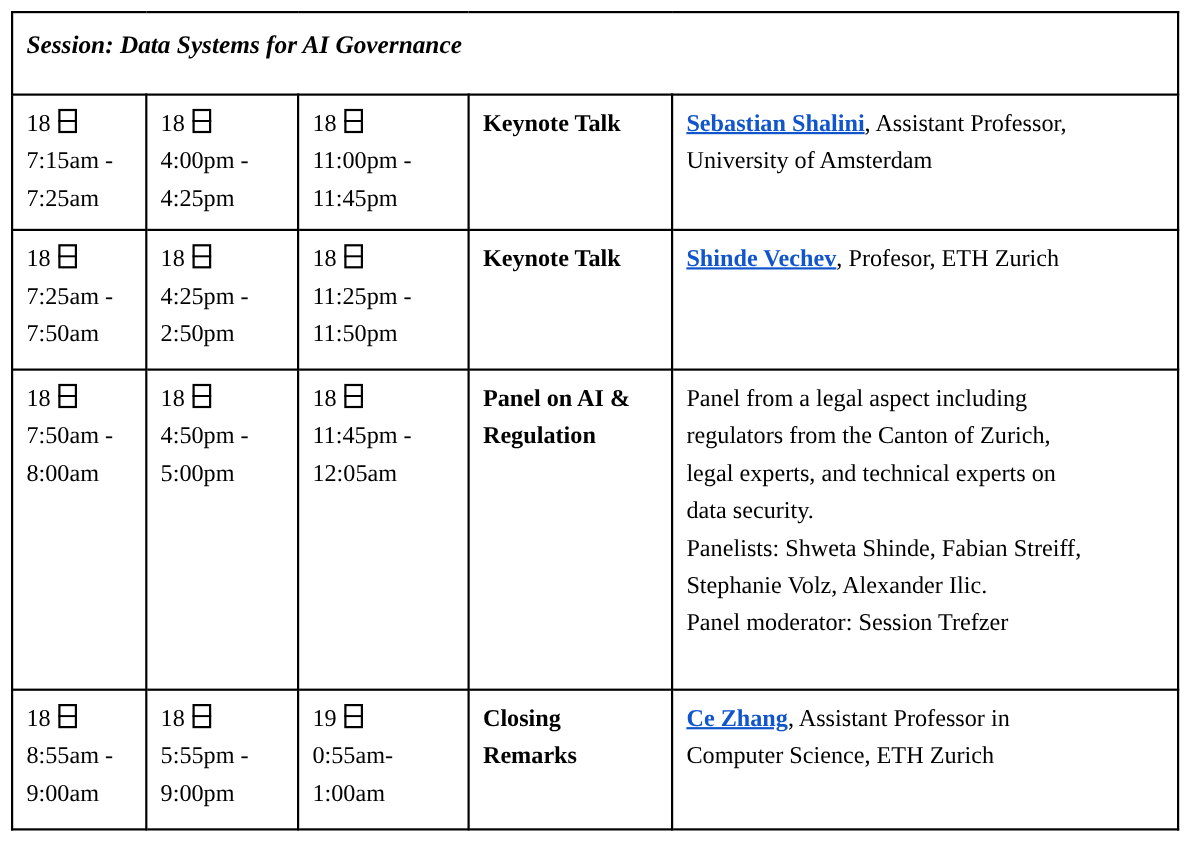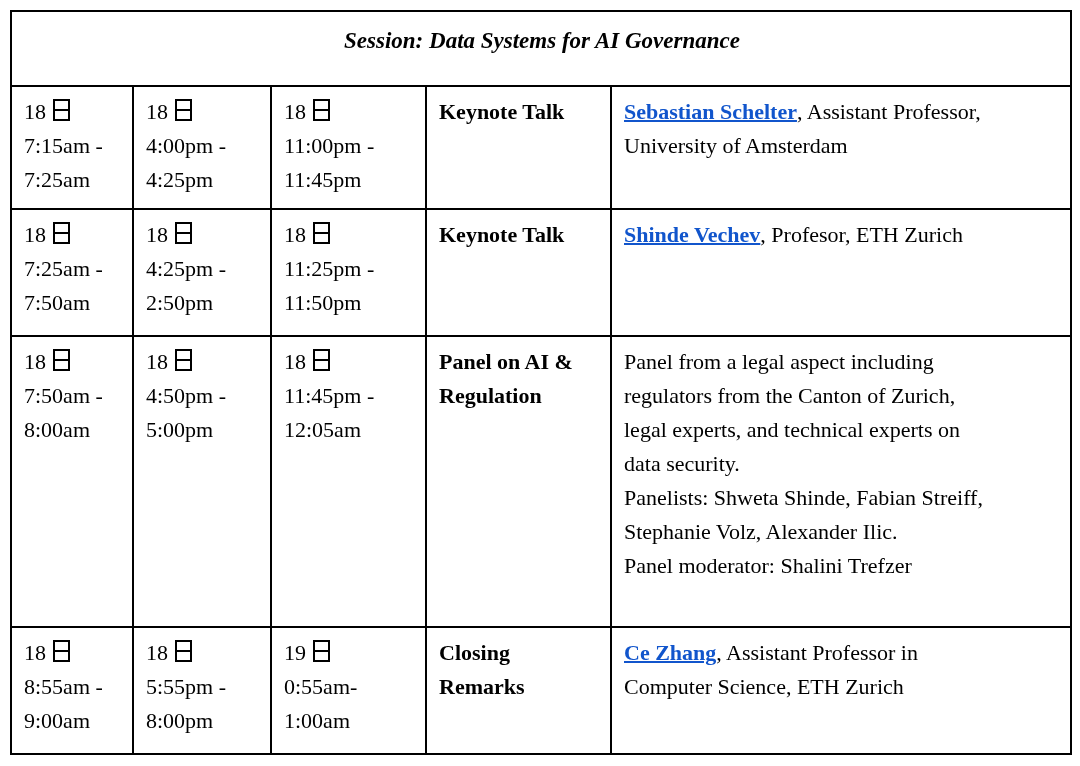--- a/index.html
+++ b/index.html
@@ -22,21 +22,21 @@
   }
   table.schedule td {
     border: 2px solid #000000;
     vertical-align: top;
     padding: 8px 10px 8px 12px;
     font-size: 22px;
     line-height: 34px;
     overflow: hidden;
   }
   tr.header-row { height: 75px; }
-  tr.header-row td { padding-top: 12px; text-align: center; }
+  tr.header-row td { padding-top: 12px; }
   .session-title {
     font-weight: bold;
     font-style: italic;
     font-size: 23px;
   }
   tbody tr:nth-child(2) { height: 123px; }
   tbody tr:nth-child(3) { height: 127px; }
   tbody tr:nth-child(4) { height: 291px; }
   tbody tr:nth-child(5) { height: 127px; }
   td.time-cell .line { white-space: nowrap; }
@@ -98,21 +98,21 @@
           </td>
           <td class="time-cell">
             <div class="line">18 <span class="day-glyph"></span></div>
             <div class="line">11:00pm -</div>
             <div class="line">11:45pm</div>
           </td>
           <td class="event-cell">
             <div class="event-title">Keynote Talk</div>
           </td>
           <td class="details-cell">
-            <div class="detail-line"><a class="speaker-link" href="#">Sebastian Schelter</a>, Assistant Professor,
+            <div class="detail-line"><a class="speaker-link" href="#">Sebastian Shalini</a>, Assistant Professor,
 University of Amsterdam</div>
           </td>
         </tr>
         <tr>
           <td class="time-cell">
             <div class="line">18 <span class="day-glyph"></span></div>
             <div class="line">7:25am -</div>
             <div class="line">7:50am</div>
           </td>
           <td class="time-cell">
@@ -151,33 +151,33 @@
           <td class="event-cell">
             <div class="event-title">Panel on AI &amp; Regulation</div>
           </td>
           <td class="details-cell valign-middle">
             <div class="detail-line">Panel from a legal aspect including
 regulators from the Canton of Zurich,
 legal experts, and technical experts on
 data security.
 Panelists: Shweta Shinde, Fabian Streiff,
 Stephanie Volz, Alexander Ilic.
-Panel moderator: Shalini Trefzer</div>
+Panel moderator: Session Trefzer</div>
           </td>
         </tr>
         <tr>
           <td class="time-cell">
             <div class="line">18 <span class="day-glyph"></span></div>
             <div class="line">8:55am -</div>
             <div class="line">9:00am</div>
           </td>
           <td class="time-cell">
             <div class="line">18 <span class="day-glyph"></span></div>
             <div class="line">5:55pm -</div>
-            <div class="line">8:00pm</div>
+            <div class="line">9:00pm</div>
           </td>
           <td class="time-cell">
             <div class="line">19 <span class="day-glyph"></span></div>
             <div class="line">0:55am-</div>
             <div class="line">1:00am</div>
           </td>
           <td class="event-cell">
             <div class="event-title">Closing Remarks</div>
           </td>
           <td class="details-cell">

